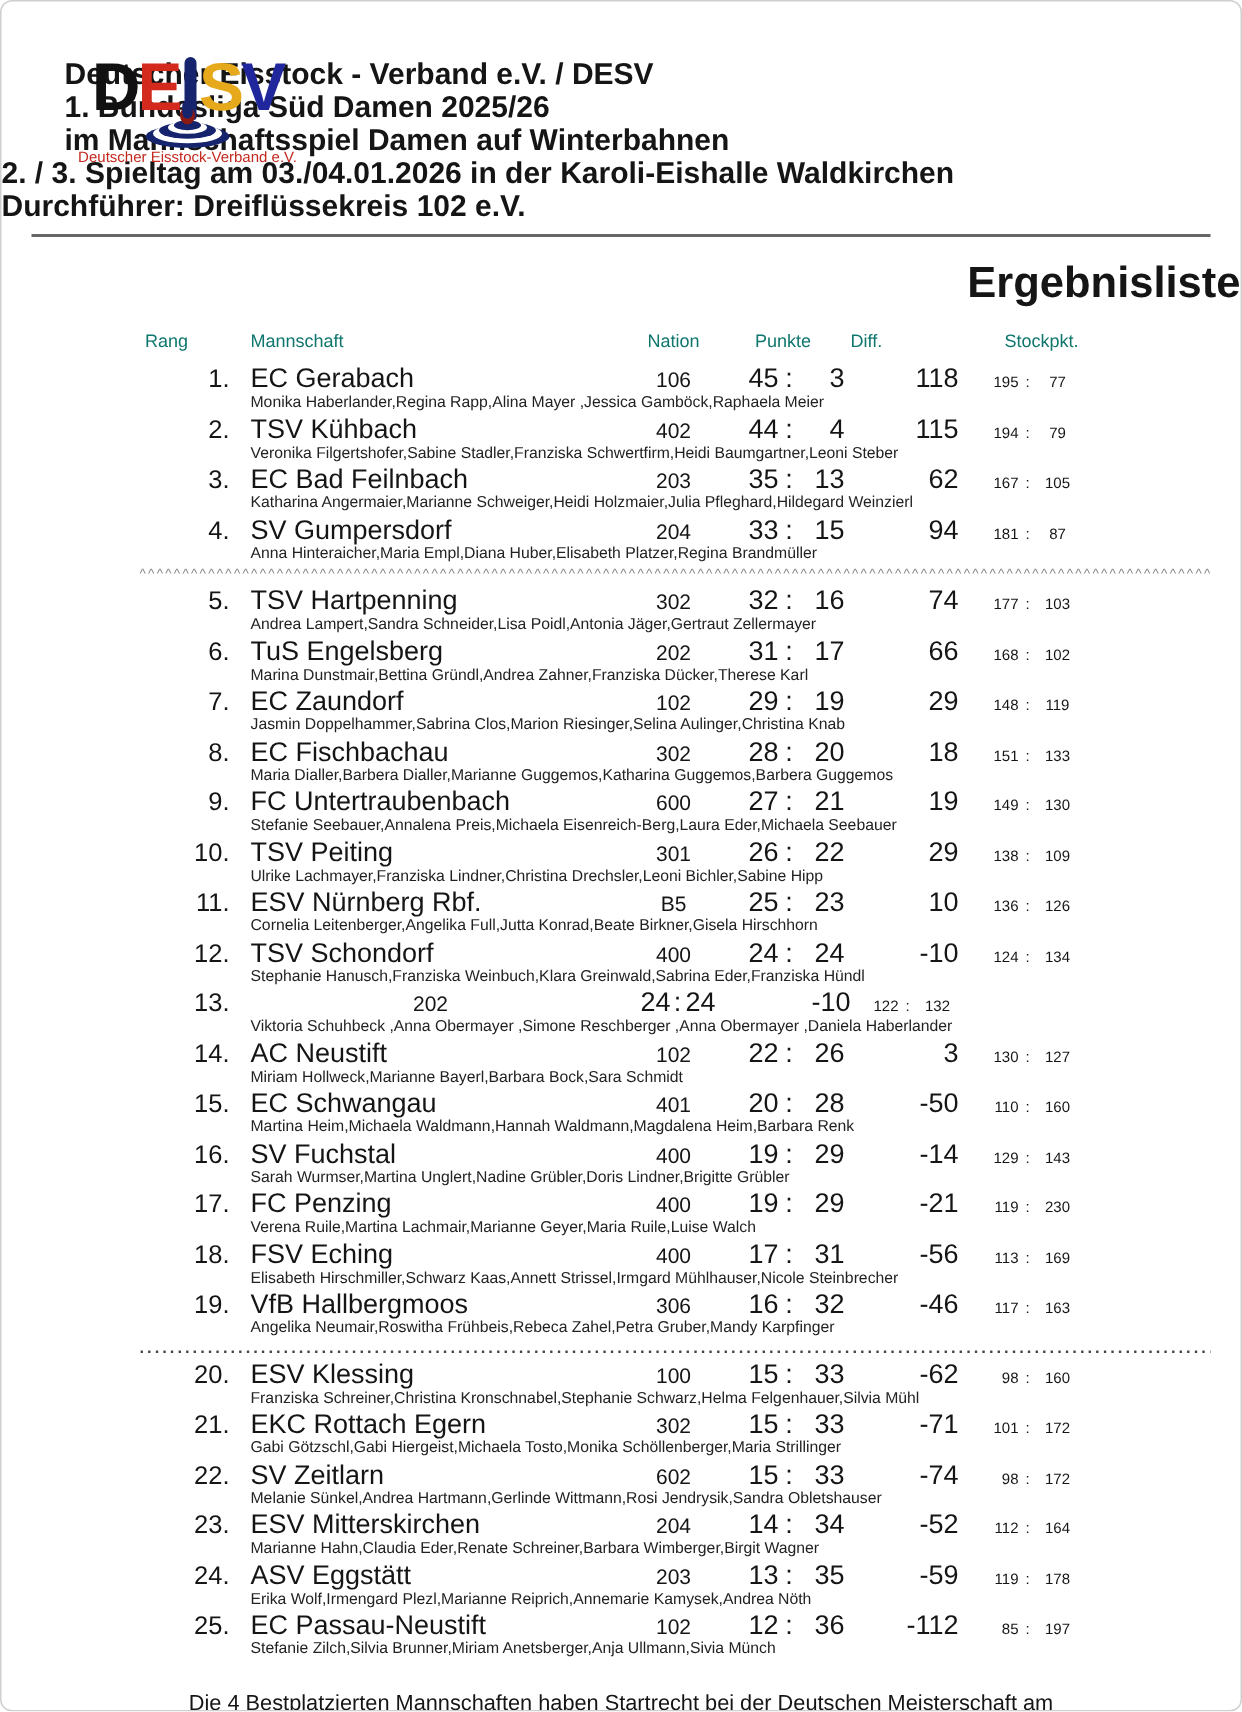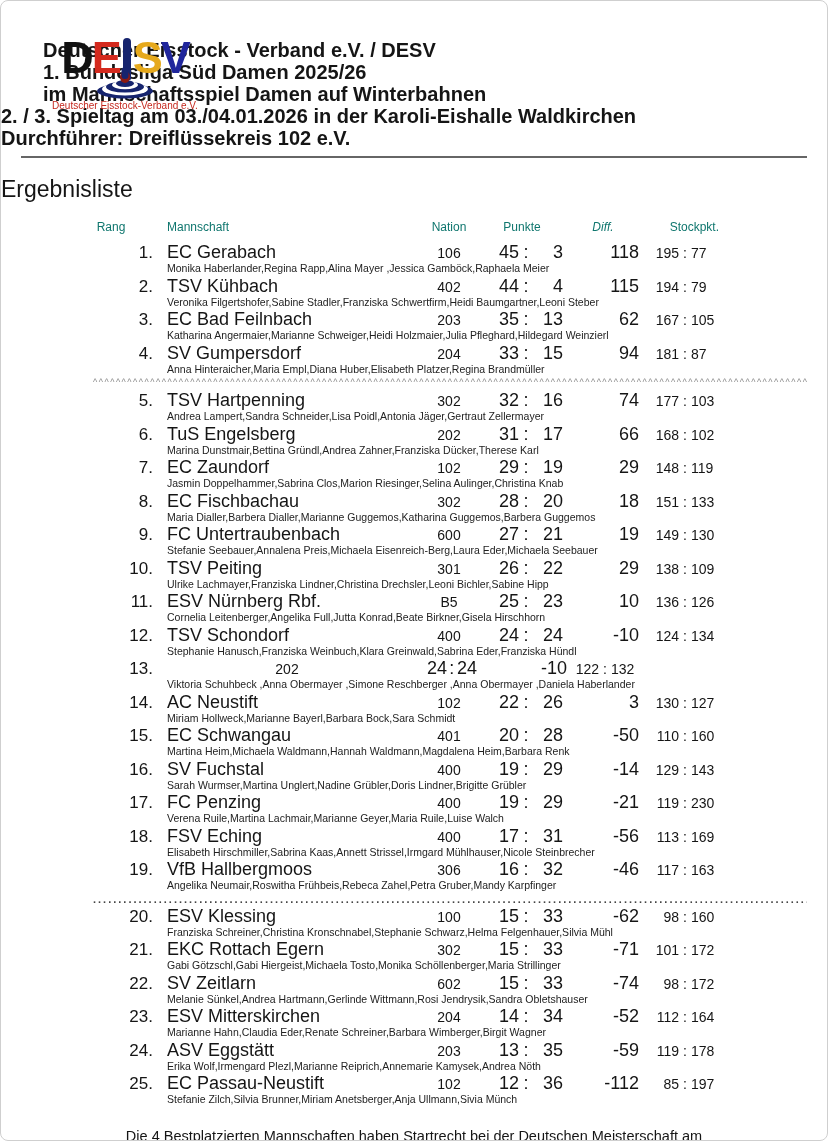--- a/index.html
+++ b/index.html
@@ -17,45 +17,45 @@
 
   
   .header { padding-top:38px; font-weight:bold; }
   .hline { font-size:20px; line-height:22px; white-space:nowrap; }
   .hline.offset { margin-left:42px; }
 
   .rule { border:0; border-top:2px solid #666; margin:7px 20px 0 20px; }
   .meta { display:flex; justify-content:space-between; font-size:10.5px; color:#333;
           padding:2px 24px 0 28px; }
 
-  .doc-title { text-align:left; font-size:23px; font-weight:normal; margin-top:14px; line-height:34px; }
+  .doc-title { text-align:right; font-size:29px; font-weight:bold; margin-top:14px; line-height:34px; }
 
   
   .tbl { margin-top:14px; padding-left:68px; }
   .thead, .row { display:grid; grid-template-columns:84px 268px 56px 90px 72px 80px; align-items:baseline; }
   .thead { font-size:12px; color:#0f766e; margin-bottom:8px; }
   .th-rang { text-align:center; }
   .th-team { padding-left:14px; }
   .th-nation { text-align:center; }
   .th-punkte { text-align:center; }
-  .th-diff { text-align:center;font-style:italic; }
+  .th-diff { text-align:left; }
   .th-stock { text-align:right; }
 
   .rank   { text-align:right; font-size:17px; line-height:20px; }
   .team   { padding-left:14px; font-size:18px; line-height:20px; white-space:nowrap; }
   .nation { text-align:center; font-size:14px; }
   .punkte { display:flex; justify-content:center; font-size:18px; }
   .pf { width:38px; text-align:right; }
   .pcolon { width:14px; text-align:center; }
   .pa { width:30px; text-align:right; }
   .diff { text-align:right; font-size:18px; }
-  .stock { display:flex; justify-content:flex-end; font-size:14px; }
+  .stock { display:flex; justify-content:flex-end; font-size:10px; }
   .sf { width:30px; text-align:right; }
   .scolon { width:12px; text-align:center; }
-  .sa { width:28px; text-align:left; }
+  .sa { width:28px; text-align:center; }
   .players { grid-column:2 / 7; padding-left:14px; font-size:10.5px; line-height:11.5px;
              color:#222; white-space:nowrap; margin-bottom:1px; }
 
   .sep { margin:2px 20px 3px 24px; overflow:hidden; white-space:nowrap; }
   .sep-caret { color:#8a8a8a; font-size:9px; line-height:9px; letter-spacing:1.5px; }
   .sep-dotted { color:#444; font-size:11px; line-height:8px; letter-spacing:2px; font-weight:bold; }
 
   .footer { text-align:center; font-size:14.5px; line-height:19px; margin-top:20px; }
 </style>
 </head>
@@ -419,21 +419,21 @@
       <span class="pf">17</span>
             <span class="pcolon">:</span>
             <span class="pa">31</span>
     </div>
     <div class="diff">-56</div>
     <div class="stock">
       <span class="sf">113</span>
             <span class="scolon">:</span>
             <span class="sa">169</span>
     </div>
-    <div class="players">Elisabeth Hirschmiller,Sabrina Kaas,Annett Strissel,Irmgard Mühlhauser,Nicole Steinbrecher</div>
+    <div class="players">Elisabeth Hirschmiller,Schwarz Kaas,Annett Strissel,Irmgard Mühlhauser,Nicole Steinbrecher</div>
   </div>
 
   <div class="row">
     <div class="rank">19.</div>
     <div class="team">VfB Hallbergmoos</div>
     <div class="nation">306</div>
     <div class="punkte">
       <span class="pf">16</span>
             <span class="pcolon">:</span>
             <span class="pa">32</span>

